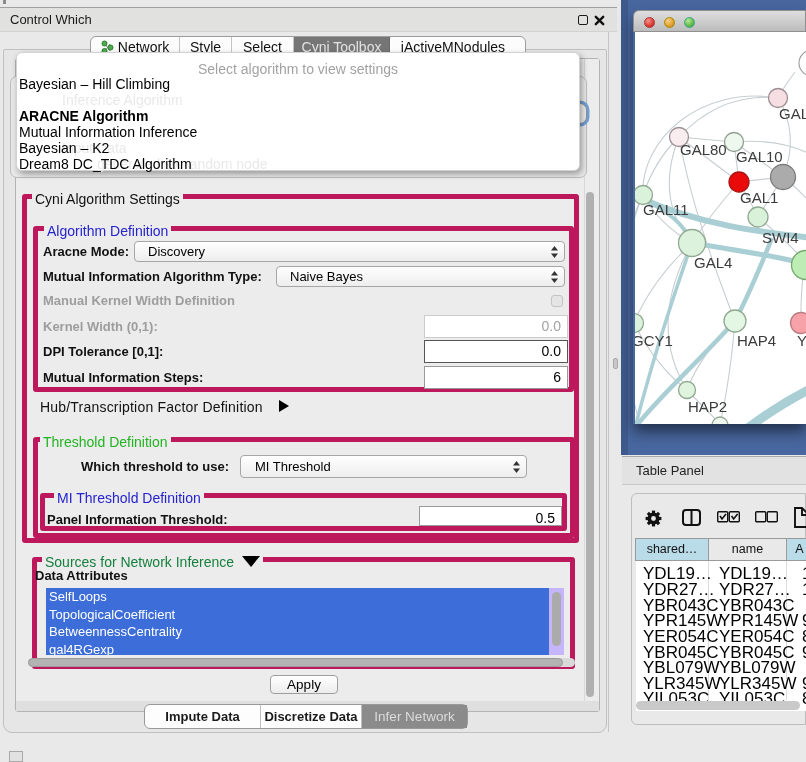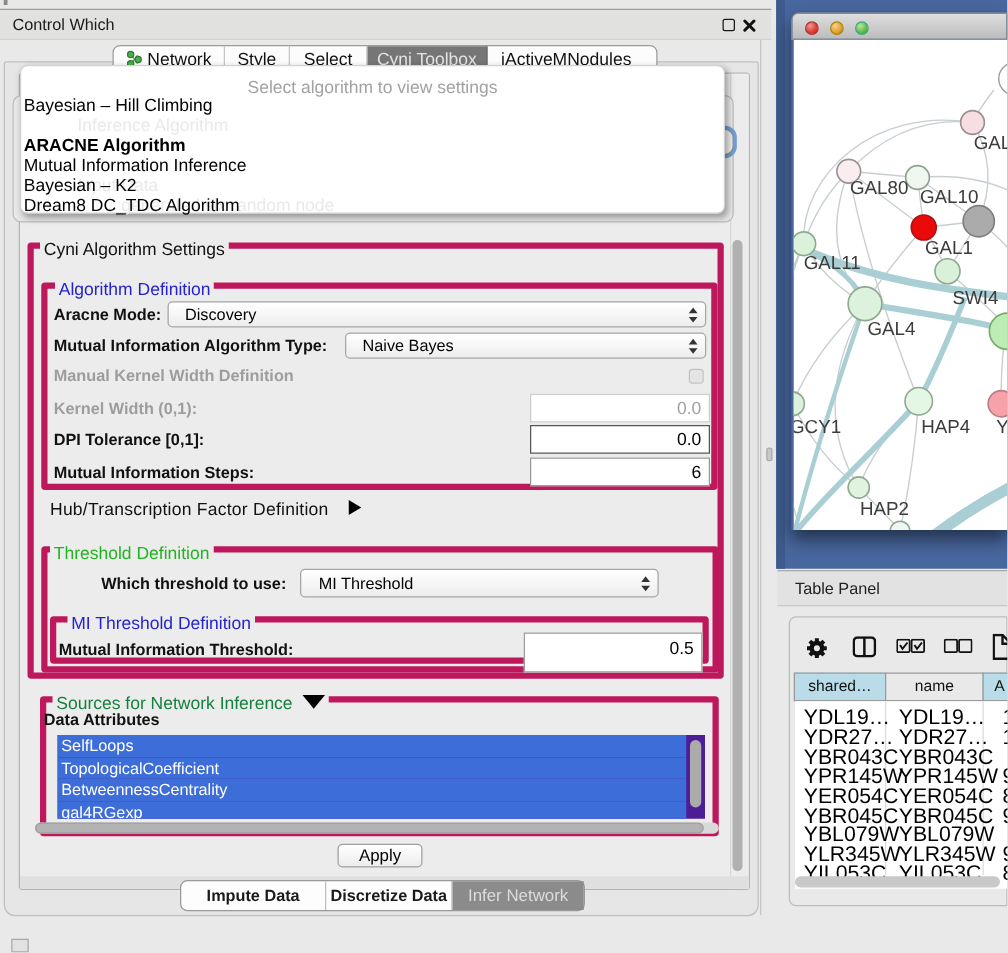--- a/index.html
+++ b/index.html
@@ -45,21 +45,21 @@
 .lbl { position:absolute; font-size:13px; font-weight:bold; color:#111; white-space:pre; }
 .lbl-dis { color:#9d9d9d; }
 .combo { position:absolute; background:linear-gradient(#ffffff,#ededed);
   border:1px solid #a6a6a6; border-radius:4px; font-size:13px; color:#000;
   display:flex; align-items:center; padding-left:13px; }
 .combo .arr { position:absolute; right:4px; top:0; bottom:0; width:12px;
   display:flex; flex-direction:column; align-items:center; justify-content:center; }
 .inputf { position:absolute; background:#ffffff; border:1px solid #b3b3b3;
   font-size:14px; color:#000; text-align:right; padding-right:6px; }
 
-#datalist { left:46px; top:588px; width:518px; height:67px; background:#4c1d95; overflow:hidden; }
+#datalist { left:46px; top:588px; width:518px; height:67px; background:#c4b5fd; overflow:hidden; }
 #datalist .row { height:17.5px; background:#3d6dd8; color:#fff; font-size:13px;
   line-height:17.5px; padding-left:3px; width:503px; }
 #list-vthumb { left:552px; top:592px; width:9px; height:54px; background:#ababab; border-radius:5px; }
 #list-hscroll { left:28px; top:658px; width:547px; height:9px; background:#d9d9d9; border-radius:5px; }
 #list-hthumb { left:28px; top:658px; width:535px; height:9px; background:#b3b3b3;
   border:1px solid #9a9a9a; border-radius:5px; }
 
 #applybtn { left:270px; top:675px; width:68px; height:19px;
   background:linear-gradient(#ffffff,#ececec); border:1px solid #9f9f9f; border-radius:4px;
   font-size:13.5px; text-align:center; line-height:17px; color:#000; }
@@ -156,22 +156,22 @@
     <span class="arr">
         <svg width="9" height="14" viewBox="0 0 9 14">
           <path d="M4.5 1 L8 5.5 L1 5.5 Z" fill="#333"></path>
           <path d="M4.5 13 L1 8.5 L8 8.5 Z" fill="#333"></path>
         </svg>
       </span>
   </div>
   <div class="group" style="left:40px;top:493px;width:527px;height:38px;">
     <span class="gtitle" style="left:9px;color:#2522cf;">MI Threshold Definition</span>
   </div>
-  <span class="lbl" style="left:47px;top:512px;">Mutual Information Threshold:</span>
-  <div class="inputf" style="left:419px;top:506px;width:143px;height:32px;border-color:#9a9a9a;line-height:22px;">0.5</div>
+  <span class="lbl" style="left:47px;top:512px;">Panel Information Threshold:</span>
+  <div class="inputf" style="left:419px;top:506px;width:143px;height:20px;border-color:#9a9a9a;line-height:22px;">0.5</div>
 
   <div class="group" style="left:32px;top:557px;width:543px;height:112px;">
     <span class="gtitle" style="left:5px;font-weight:normal;color:#15803d;">Sources for Network Inference  <span style="display:inline-block;width:0;height:0;border-left:9px solid transparent;border-right:9px solid transparent;border-top:11px solid #000;vertical-align:0px;"></span></span>
   </div>
   <span class="lbl" style="left:35px;top:568px;">Data Attributes</span>
   <div class="abs" id="datalist">
     <div class="row">SelfLoops</div>
     <div class="row">TopologicalCoefficient</div>
     <div class="row">BetweennessCentrality</div>
     <div class="row">gal4RGexp</div>

